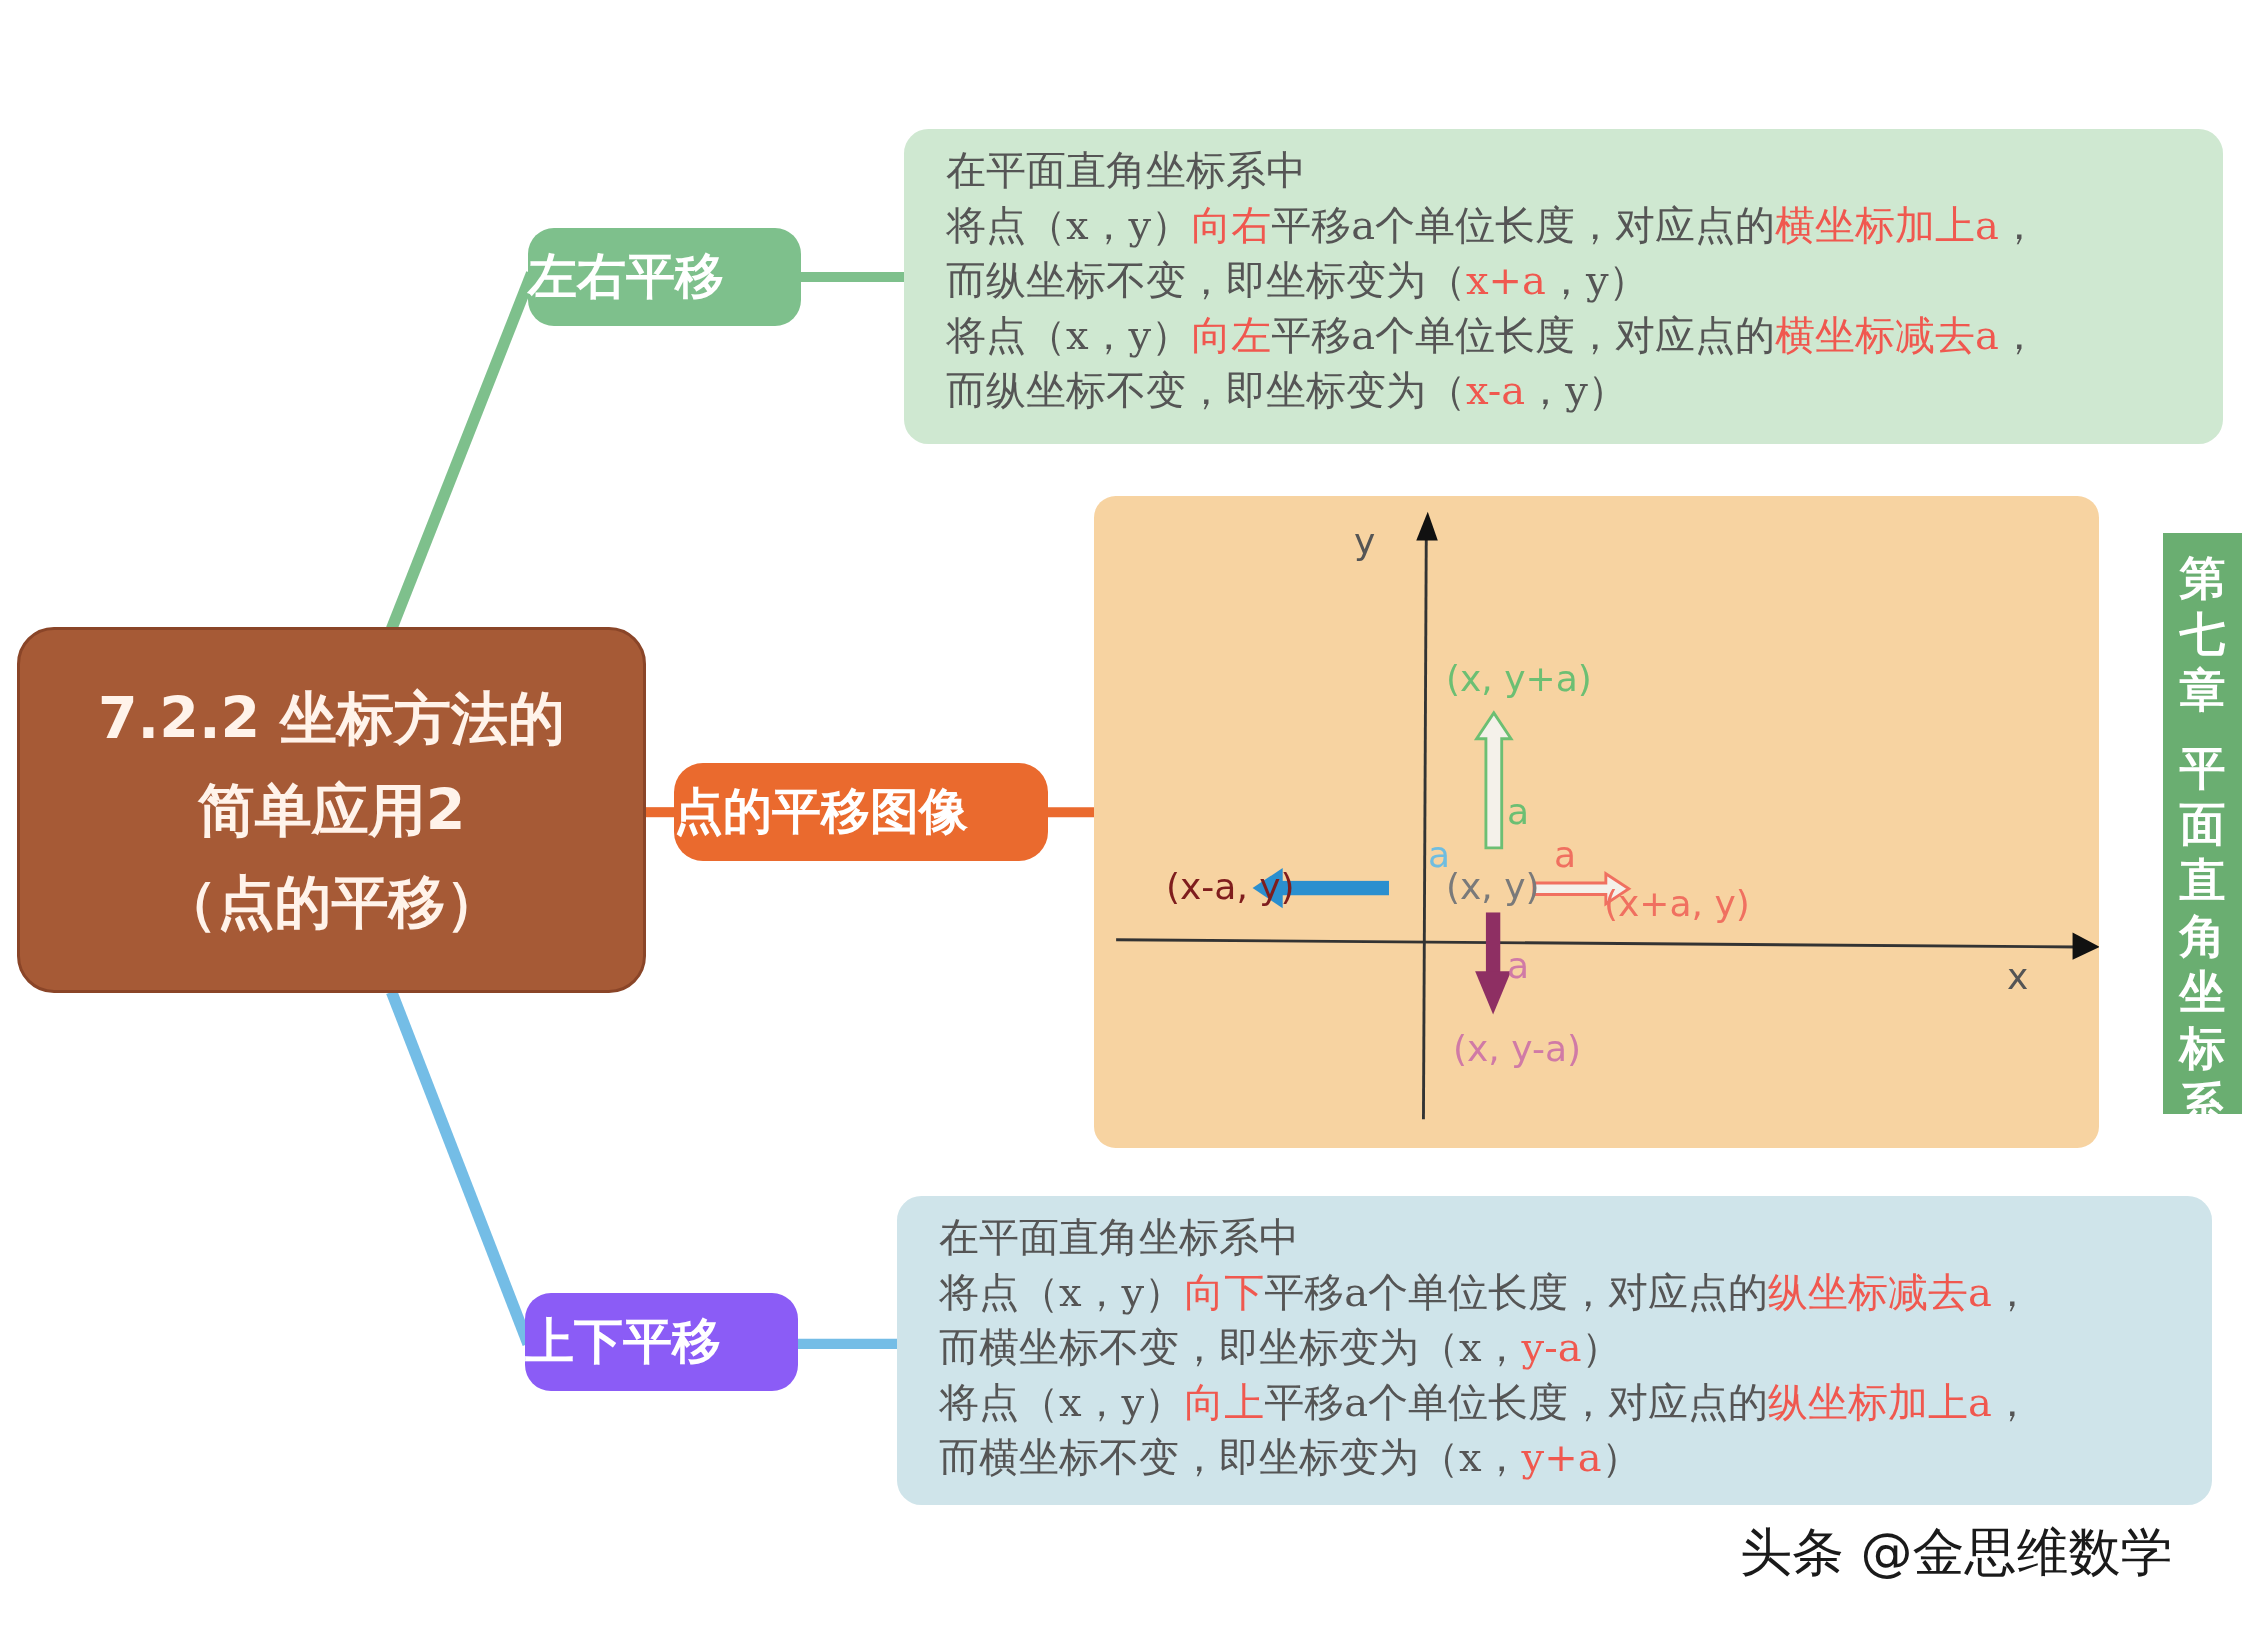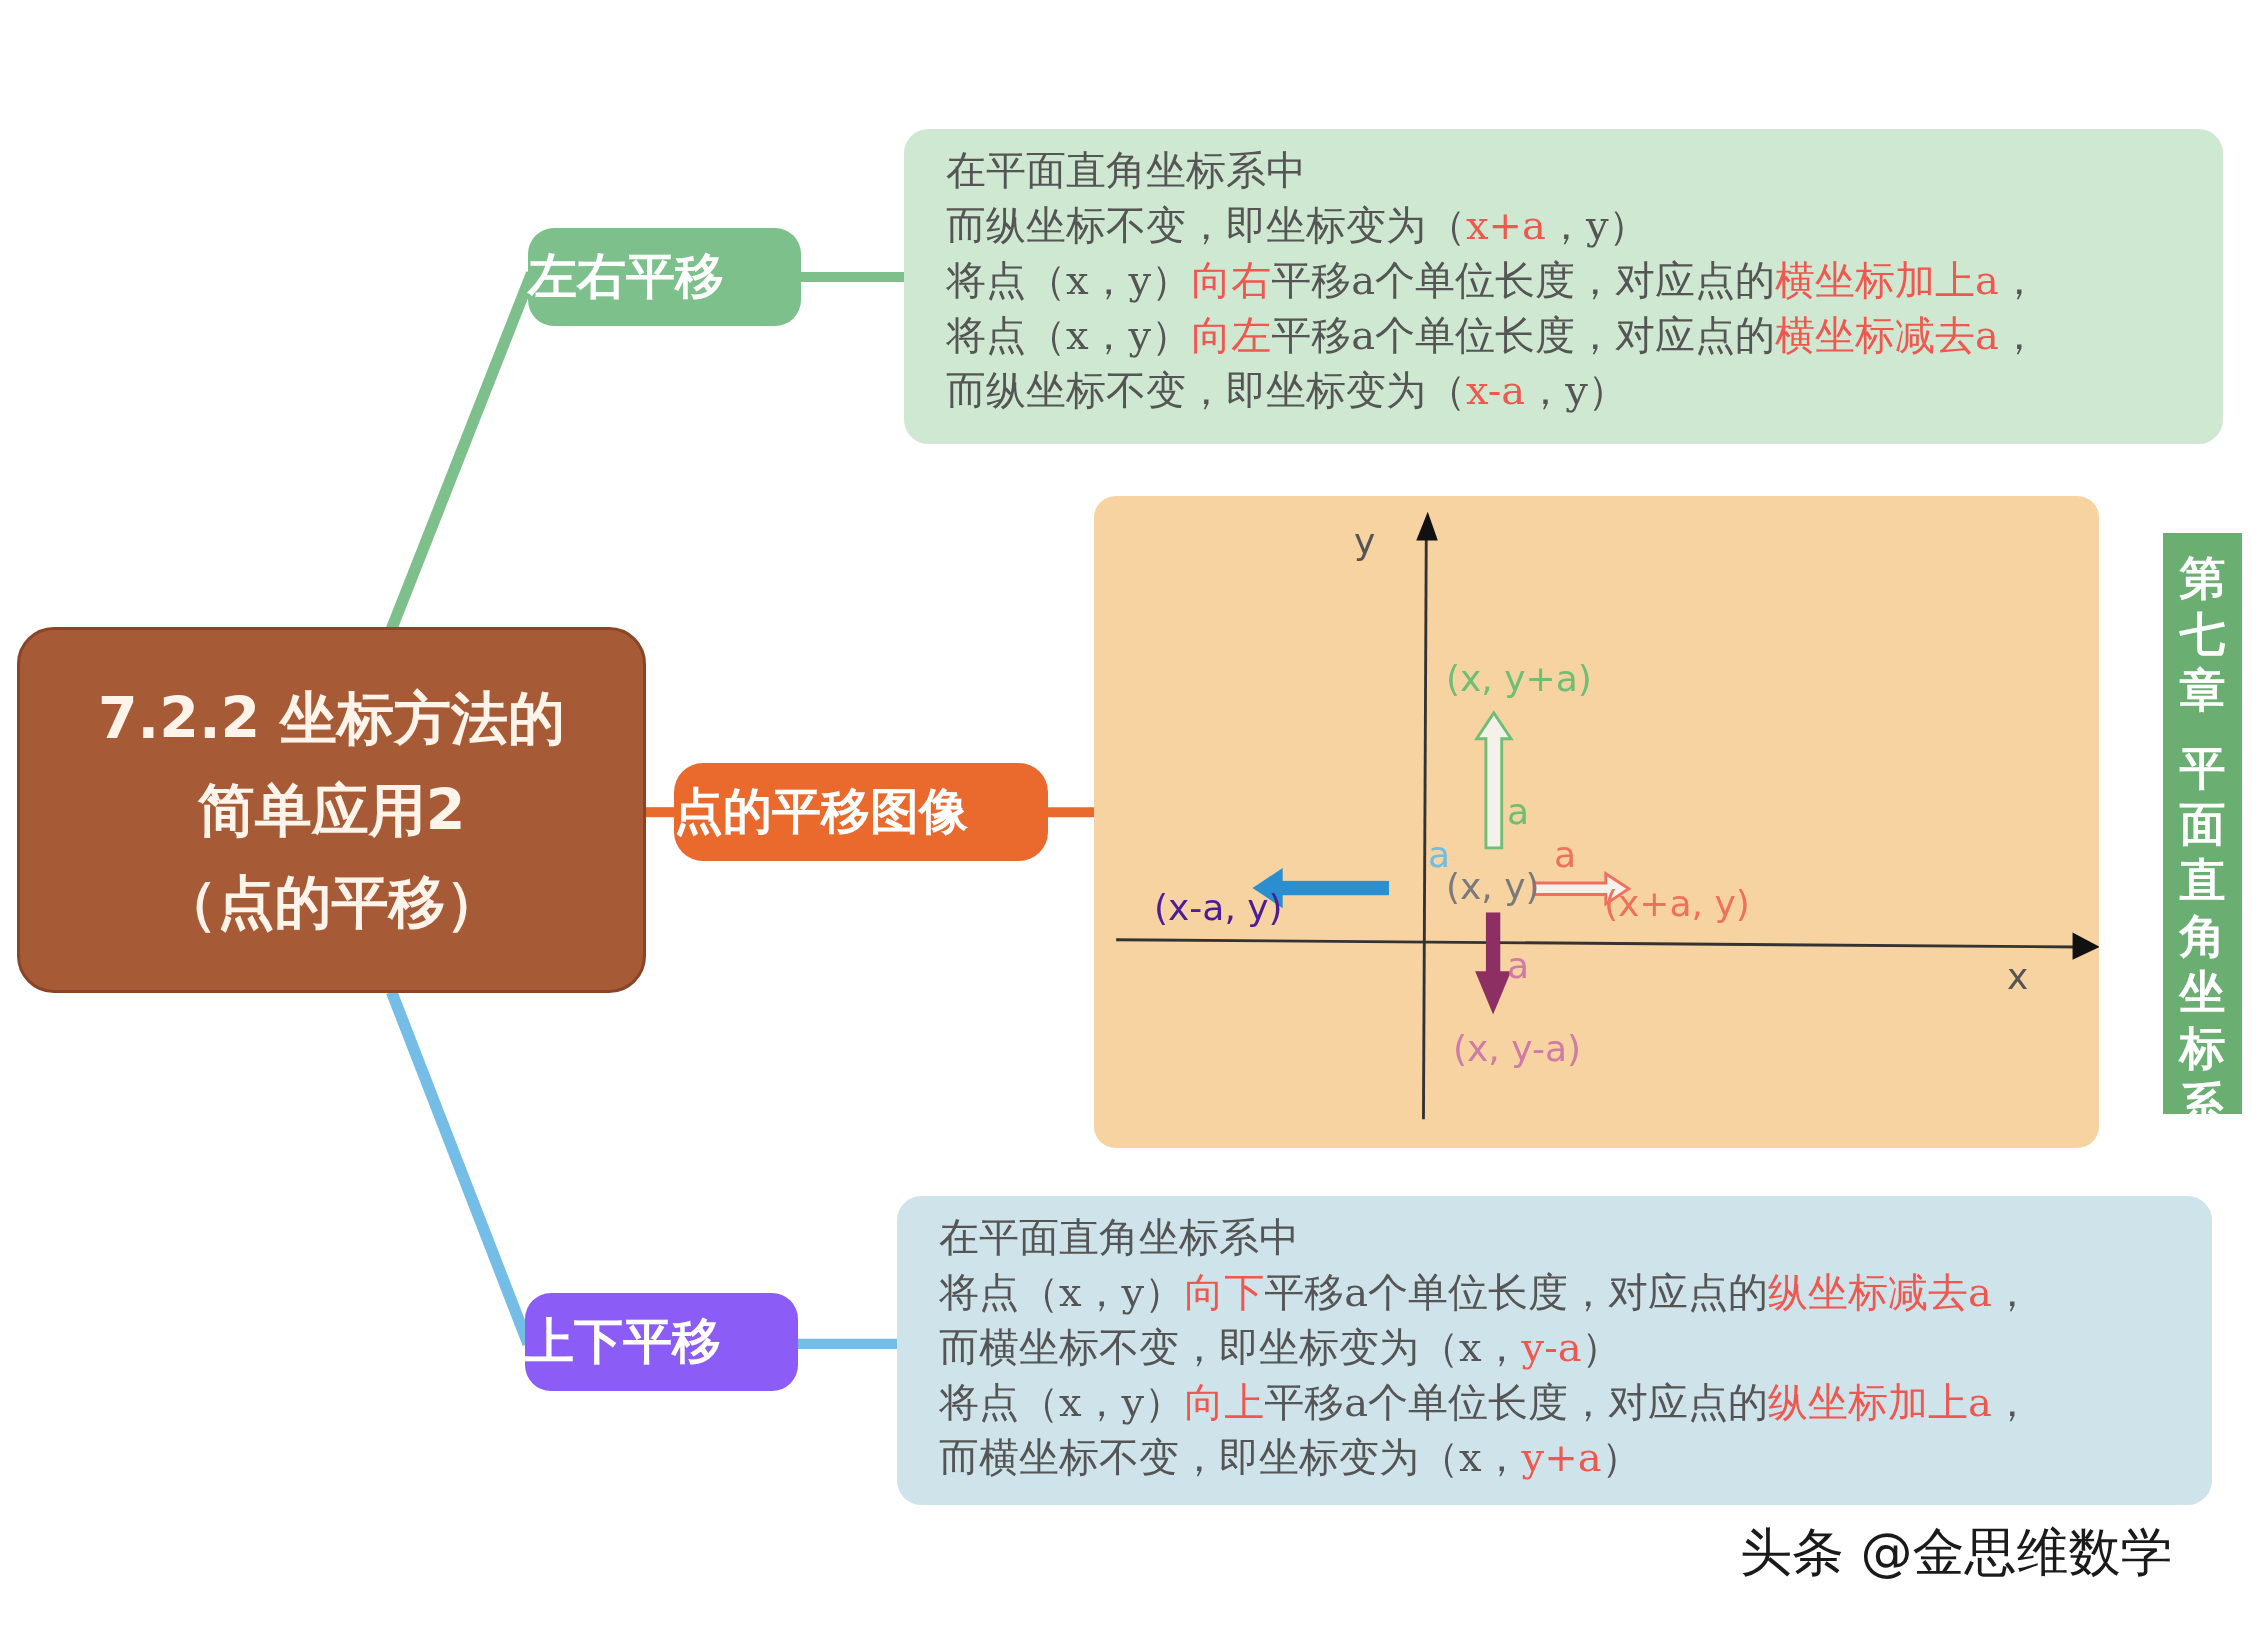--- a/index.html
+++ b/index.html
@@ -74,22 +74,22 @@
 </div>
 <div class="abs branch b-img">
   <span>点的平移图像</span>
 </div>
 <div class="abs branch b-ud">
   <span>上下平移</span>
 </div>
 
 <div class="abs card card-lr">
   <div class="line">在平面直角坐标系中</div>
+  <div class="line"><span>将点（x，y）</span><span class="hl">向右</span><span>平移a个单位长度，对应点的</span><span class="hl">横坐标加上a</span><span>，</span></div>
   <div class="line"><span>而纵坐标不变，即坐标变为（</span><span class="hl">x+a</span><span>，y）</span></div>
-  <div class="line"><span>将点（x，y）</span><span class="hl">向右</span><span>平移a个单位长度，对应点的</span><span class="hl">横坐标加上a</span><span>，</span></div>
   <div class="line"><span>将点（x，y）</span><span class="hl">向左</span><span>平移a个单位长度，对应点的</span><span class="hl">横坐标减去a</span><span>，</span></div>
   <div class="line"><span>而纵坐标不变，即坐标变为（</span><span class="hl">x-a</span><span>，y）</span></div>
 </div>
 
 <div class="abs card card-ud">
   <div class="line">在平面直角坐标系中</div>
   <div class="line"><span>将点（x，y）</span><span class="hl">向下</span><span>平移a个单位长度，对应点的</span><span class="hl">纵坐标减去a</span><span>，</span></div>
   <div class="line"><span>而横坐标不变，即坐标变为（x，</span><span class="hl">y-a</span><span>）</span></div>
   <div class="line"><span>将点（x，y）</span><span class="hl">向上</span><span>平移a个单位长度，对应点的</span><span class="hl">纵坐标加上a</span><span>，</span></div>
   <div class="line"><span>而横坐标不变，即坐标变为（x，</span><span class="hl">y+a</span><span>）</span></div>
@@ -111,21 +111,21 @@
     <rect x="250" y="536" width="160" height="20" fill="#2b8fcf"></rect>
     <polygon points="262,518 262,574 220,546" fill="#2b8fcf"></polygon>
 
     <polygon points="612,539 712,539 712,526 744,547 712,568 712,555 612,555" fill="#f4f1ea" stroke="#f07060" stroke-width="4"></polygon>
   </svg>
   <span class="lbl" style="left:260px;top:25px;color:#555;">y</span>
   <span class="lbl" style="left:913px;top:460px;color:#555;">x</span>
   <span class="lbl" style="left:352px;top:162px;color:#6cbf73;">(x, y+a)</span>
   <span class="lbl" style="left:413px;top:295px;color:#6cbf73;">a</span>
   <span class="lbl" style="left:352px;top:370px;color:#7a7a7a;">(x, y)</span>
-  <span class="lbl" style="left:60px;top:370px;color:#4c1d95;margin-top:21px;">(x-a, y)</span>
+  <span class="lbl" style="left:72px;top:370px;color:#7f1d1d;">(x-a, y)</span>
   <span class="lbl" style="left:334px;top:338px;color:#6fbde0;">a</span>
   <span class="lbl" style="left:510px;top:387px;color:#f07060;">(x+a, y)</span>
   <span class="lbl" style="left:460px;top:338px;color:#f07060;">a</span>
   <span class="lbl" style="left:359px;top:532px;color:#d07aa6;">(x, y-a)</span>
   <span class="lbl" style="left:413px;top:449px;color:#d07aa6;">a</span>
 </div>
 
 <div class="abs chapter-tab">
   <span>第</span>
   <span>七</span>

